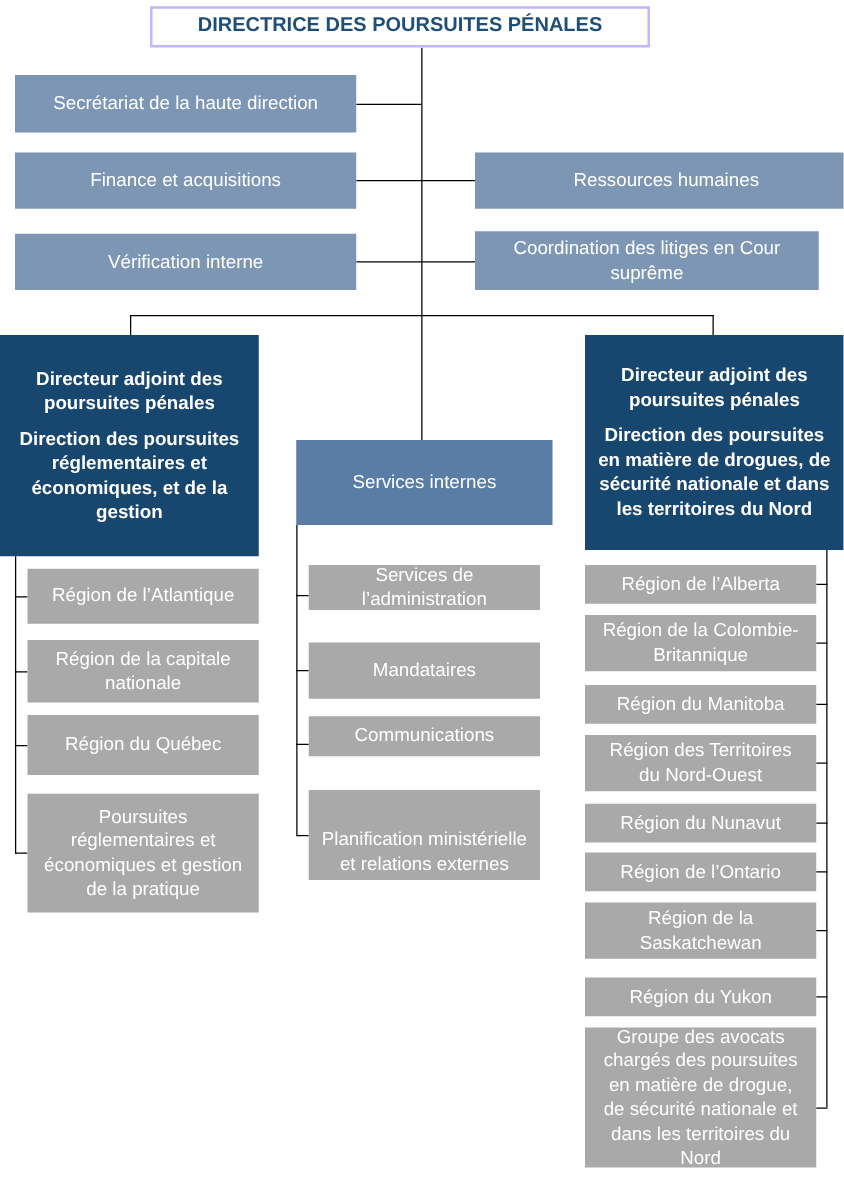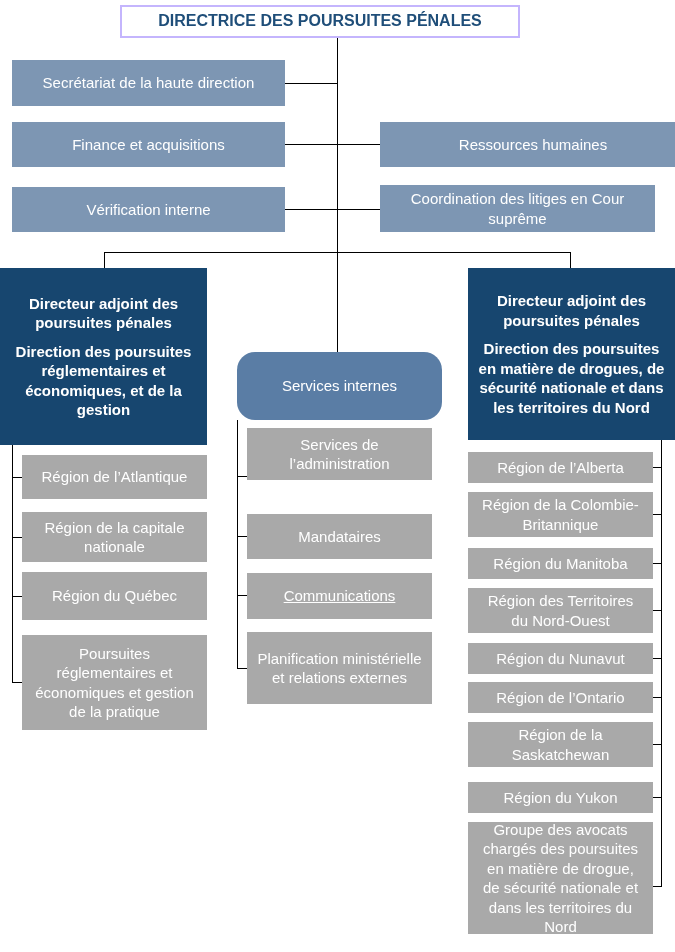--- a/index.html
+++ b/index.html
@@ -11,21 +11,21 @@
     position:absolute;box-sizing:border-box;
     display:flex;flex-direction:column;align-items:center;justify-content:center;
     text-align:center;color:#ffffff;font-size:15px;line-height:1.3;padding:3px 10px;
   }
   .root{
     background:#ffffff;border:2px solid #c4b5fd;color:#1F4E79;
     font-weight:bold;font-size:16px;
   }
   .steel{background:#7D96B3;}
   .navy{background:#17466F;font-weight:bold;}
-  .mid{background:#5A7DA5;border-radius:18px;}
+  .mid{background:#5A7DA5;}
   .gray{background:#A9A9A9;}
   .navy .unit{margin-top:9px;}
   .line{position:absolute;background:#000000;}
 </style>
 </head>
 <body>
 
 <div id="chart">
 
   <div class="line" style="left:337px;top:38px;width:1px;height:314px;"></div>
@@ -100,30 +100,30 @@
   <div class="box gray" style="left:22px;top:512px;width:185px;height:50px;">
     <span>Région de la capitale nationale</span>
   </div>
   <div class="box gray" style="left:22px;top:572px;width:185px;height:48px;">
     <span>Région du Québec</span>
   </div>
   <div class="box gray" style="left:22px;top:635px;width:185px;height:95px;">
     <span>Poursuites réglementaires et économiques et gestion de la pratique</span>
   </div>
 
-  <div class="box gray" style="left:247px;top:428px;width:185px;height:52px;">
+  <div class="box gray" style="left:247px;top:452px;width:185px;height:36px;">
     <span>Services de l’administration</span>
   </div>
   <div class="box gray" style="left:247px;top:514px;width:185px;height:45px;">
     <span>Mandataires</span>
   </div>
-  <div class="box gray" style="left:247px;top:573px;width:185px;height:46px;text-decoration:underline;">
+  <div class="box gray" style="left:247px;top:573px;width:185px;height:32px;">
     <span>Communications</span>
   </div>
-  <div class="box gray" style="left:247px;top:632px;width:185px;height:72px;">
+  <div class="box gray" style="left:247px;top:632px;width:185px;height:72px;justify-content:flex-end;">
     <span>Planification ministérielle et relations externes</span>
   </div>
 
   <div class="box gray" style="left:468px;top:452px;width:185px;height:31px;">
     <span>Région de l’Alberta</span>
   </div>
   <div class="box gray" style="left:468px;top:492px;width:185px;height:45px;">
     <span>Région de la Colombie-Britannique</span>
   </div>
   <div class="box gray" style="left:468px;top:548px;width:185px;height:31px;">

